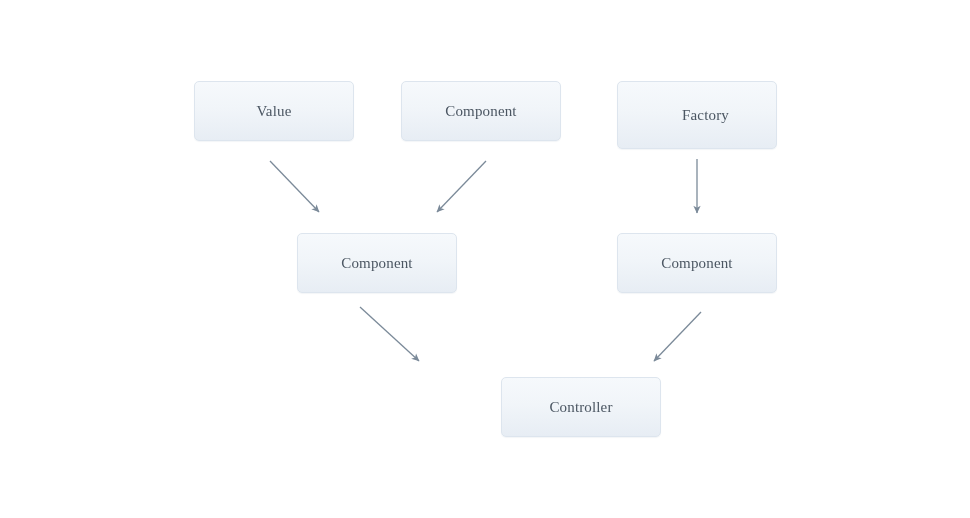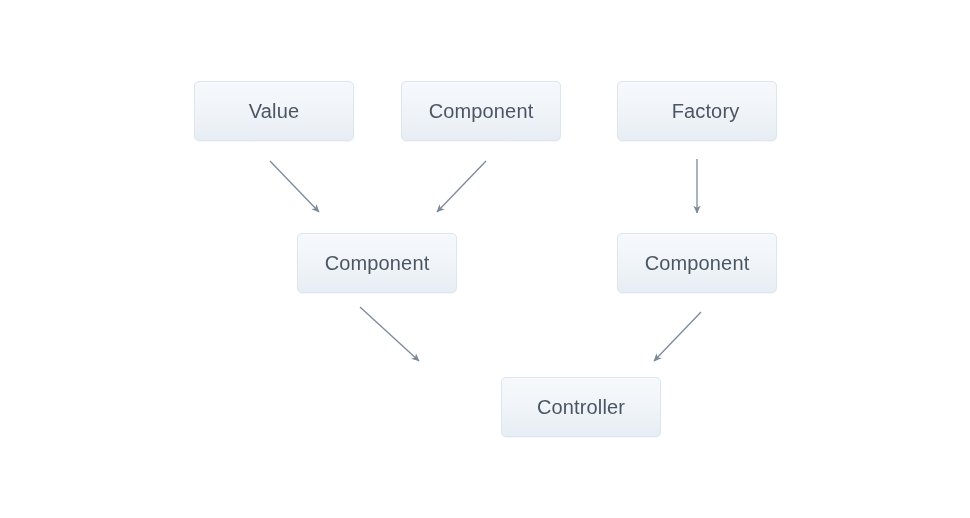--- a/index.html
+++ b/index.html
@@ -32,22 +32,22 @@
     box-sizing: border-box;
     display: flex;
     align-items: center;
     justify-content: center;
     border: 1px solid #dde5ee;
     border-radius: 5px;
     background: linear-gradient(to bottom, #f6f9fc 0%, #f1f5f9 45%, #e7edf4 100%);
     box-shadow: 0 1px 1px rgba(140,160,180,0.10);
   }
   .node-label {
-    font-family: Liberation Sans, sans-serif;
-    font-size: 20px;
+    font-family: Liberation Serif, serif;
+    font-size: 15px;
     line-height: 1;
     color: #4b5662;
     letter-spacing: 0.15px;
     white-space: nowrap;
     -webkit-font-smoothing: antialiased;
   }
 </style>
 </head>
 <body>
 
@@ -67,21 +67,21 @@
         <line x1="701" y1="312" x2="654" y2="361" stroke="#7b8a99" stroke-width="1.3" marker-end="url(#arrowhead)"></line>
       </g>
   </svg>
 
   <div class="node-box" style="left: 194px; top: 81px; width: 160px; height: 60px;">
     <span class="node-label">Value</span>
   </div>
   <div class="node-box" style="left: 401px; top: 81px; width: 160px; height: 60px;">
     <span class="node-label">Component</span>
   </div>
-  <div class="node-box" style="left: 617px; top: 81px; width: 160px; height: 60px; padding-left: 17px;">
+  <div class="node-box" style="left: 617px; top: 81px; width: 160px; height: 68px; padding-left: 17px;">
     <span class="node-label">Factory</span>
   </div>
   <div class="node-box" style="left: 297px; top: 233px; width: 160px; height: 60px;">
     <span class="node-label">Component</span>
   </div>
   <div class="node-box" style="left: 617px; top: 233px; width: 160px; height: 60px;">
     <span class="node-label">Component</span>
   </div>
   <div class="node-box" style="left: 457px; top: 377px; width: 160px; height: 60px; margin-left: 44px;">
     <span class="node-label">Controller</span>

